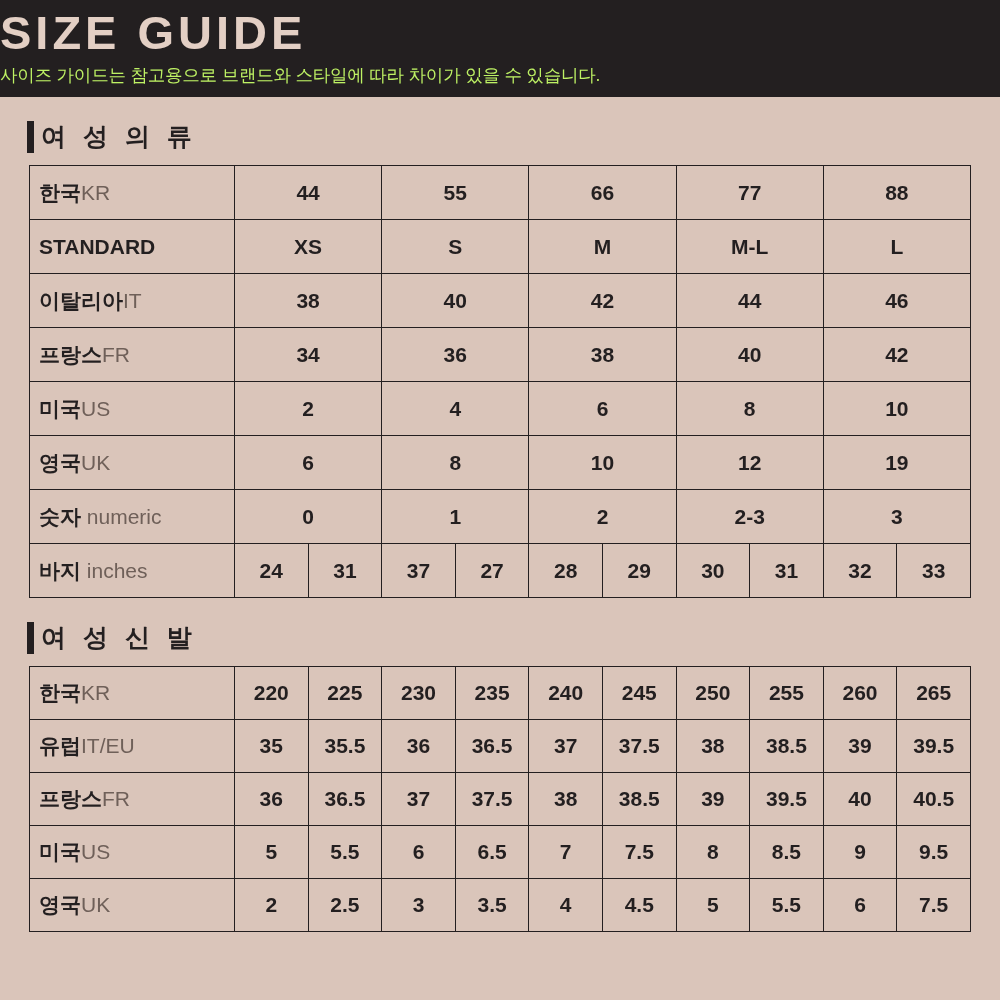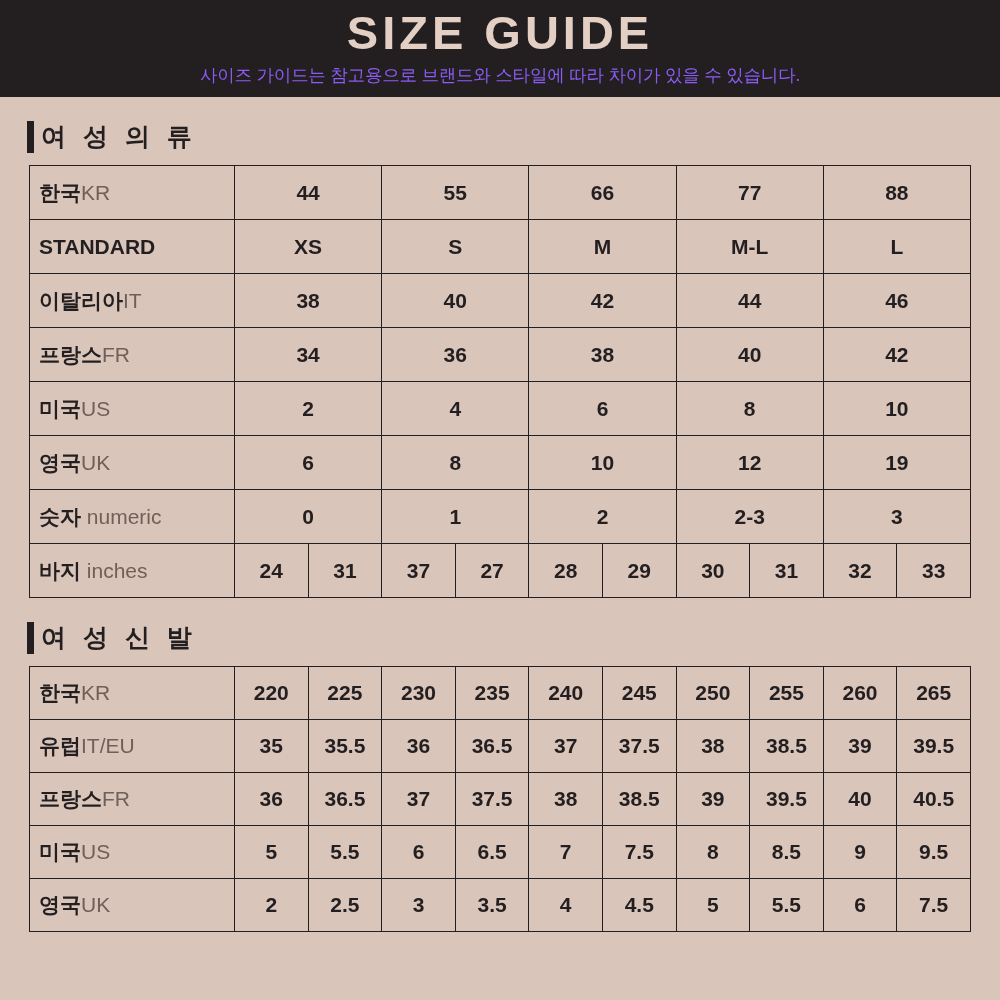--- a/index.html
+++ b/index.html
@@ -16,31 +16,31 @@
     height: 1000px;
     background: #dac5ba;
   }
 
   
   .header {
     background: #231f20;
     height: 97px;
     width: 100%;
     padding-top: 4px;
-    text-align: center;
+    text-align: left;
   }
   .header-title {
     color: #e3cfc4;
     font-size: 47px;
     font-weight: bold;
     letter-spacing: 4px;
     line-height: 58px;
   }
   .header-sub {
-    color: #8b5cf6;
+    color: #bef264;
     font-size: 17.5px;
     letter-spacing: -0.2px;
     line-height: 26px;
   }
 
   
   .section-heading {
     display: flex;
     align-items: center;
     padding-left: 27px;

